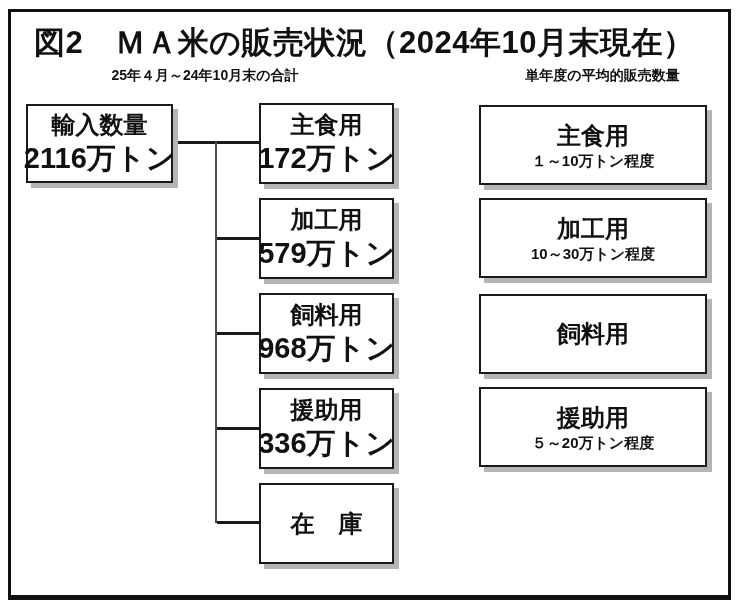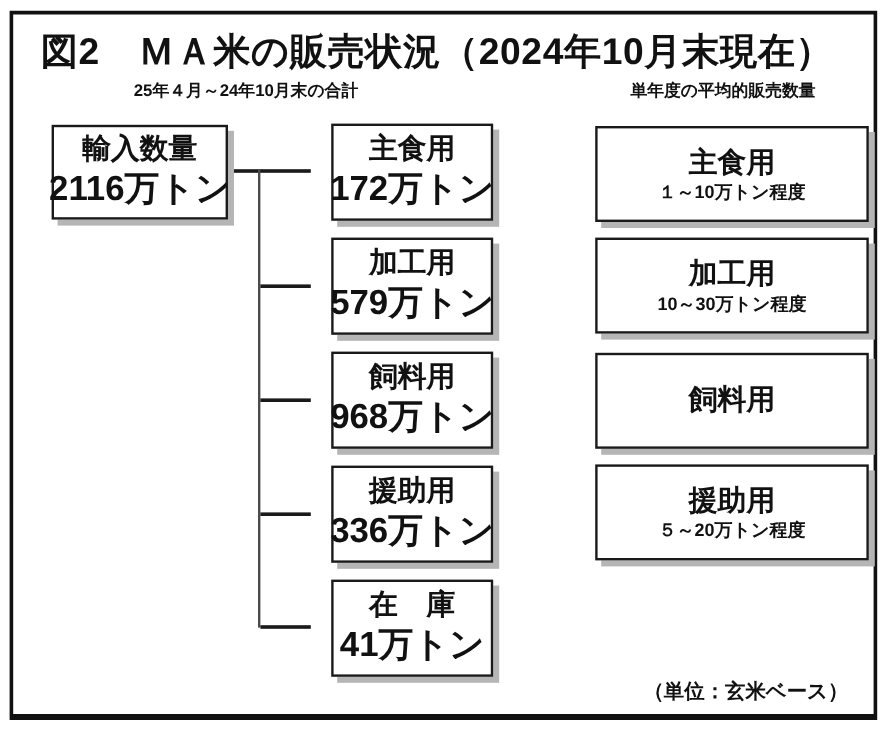--- a/index.html
+++ b/index.html
@@ -21,21 +21,21 @@
     position:absolute;top:67px;font-size:14px;font-weight:bold;
     text-align:center;white-space:nowrap;
   }
   .colhead.left{left:65px;width:280px;}
   .colhead.right{left:495px;width:215px;font-family:Liberation Mono, monospace;}
   .box{
     position:absolute;box-sizing:border-box;
     border:2px solid #1a1a1a;background:#ffffff;
     box-shadow:5px 5px 0 #b5b5b5;
     display:flex;flex-direction:column;align-items:center;justify-content:center;
-    font-weight:bold;text-align:center;margin-left:17px;
+    font-weight:bold;text-align:center;
   }
   .box .lbl{font-size:24px;line-height:1.3;display:block;white-space:nowrap;}
   .box .val{font-size:29px;line-height:1.3;display:block;white-space:nowrap;}
   .import{left:26px;top:104px;width:147px;height:79px;}
   .mid{left:259px;width:135px;height:81px;}
   .m1{top:103px}.m2{top:198px}.m3{top:293px}.m4{top:388px}.m5{top:483px}
   .rt{left:479px;width:228px;height:80px;}
   .rt .val{font-size:15px;}
   .r1{top:105px}.r2{top:198px}.r3{top:294px}.r4{top:387px}
   .line{position:absolute;background:#1a1a1a;}
@@ -87,34 +87,32 @@
   <div class="box mid m3">
     <span class="lbl">飼料用</span>
     <span class="val">968万トン</span>
   </div>
   <div class="box mid m4">
     <span class="lbl">援助用</span>
     <span class="val">336万トン</span>
   </div>
   <div class="box mid m5">
     <span class="lbl">在　庫</span>
-    <span class="val">41万トン</span>
   </div>
 
   <div class="box rt r1">
     <span class="lbl">主食用</span>
     <span class="val">１～10万トン程度</span>
   </div>
   <div class="box rt r2">
     <span class="lbl">加工用</span>
     <span class="val">10～30万トン程度</span>
   </div>
   <div class="box rt r3">
     <span class="lbl">飼料用</span>
   </div>
   <div class="box rt r4">
     <span class="lbl">援助用</span>
     <span class="val">５～20万トン程度</span>
   </div>
 
-  <div class="footnote">（単位：玄米ベース）</div>
 
 </div>
 
 </body></html>

